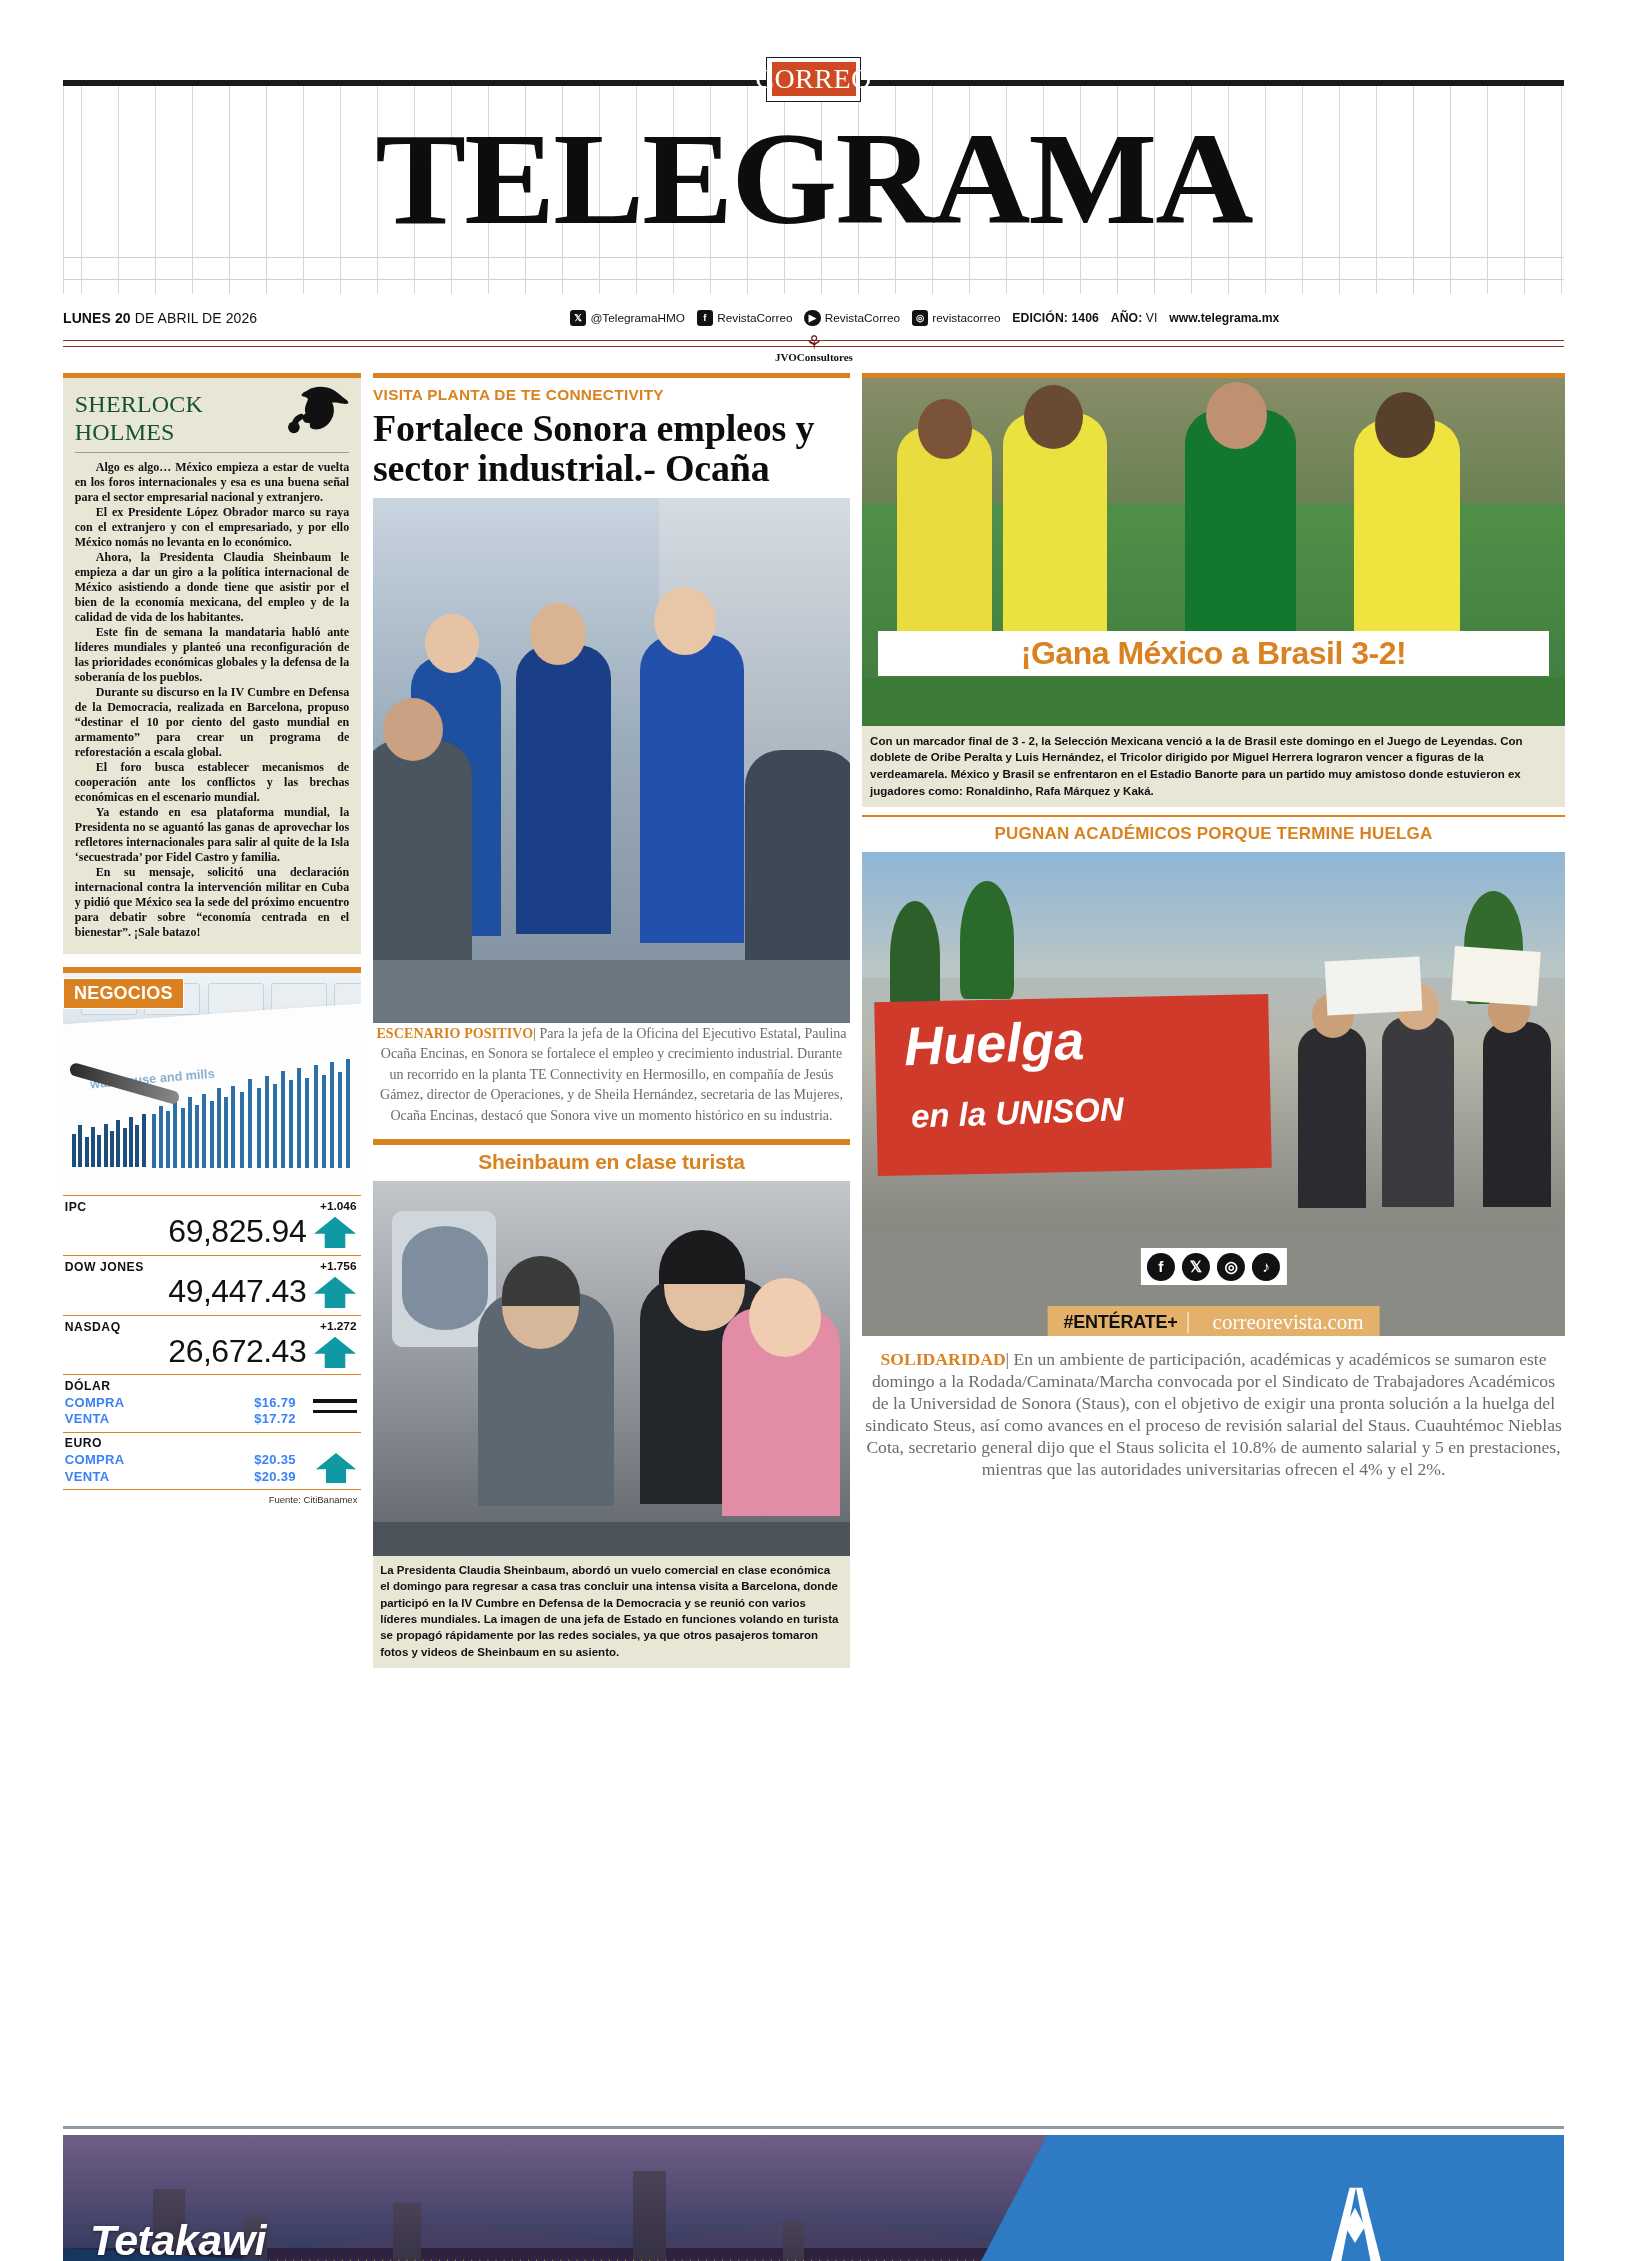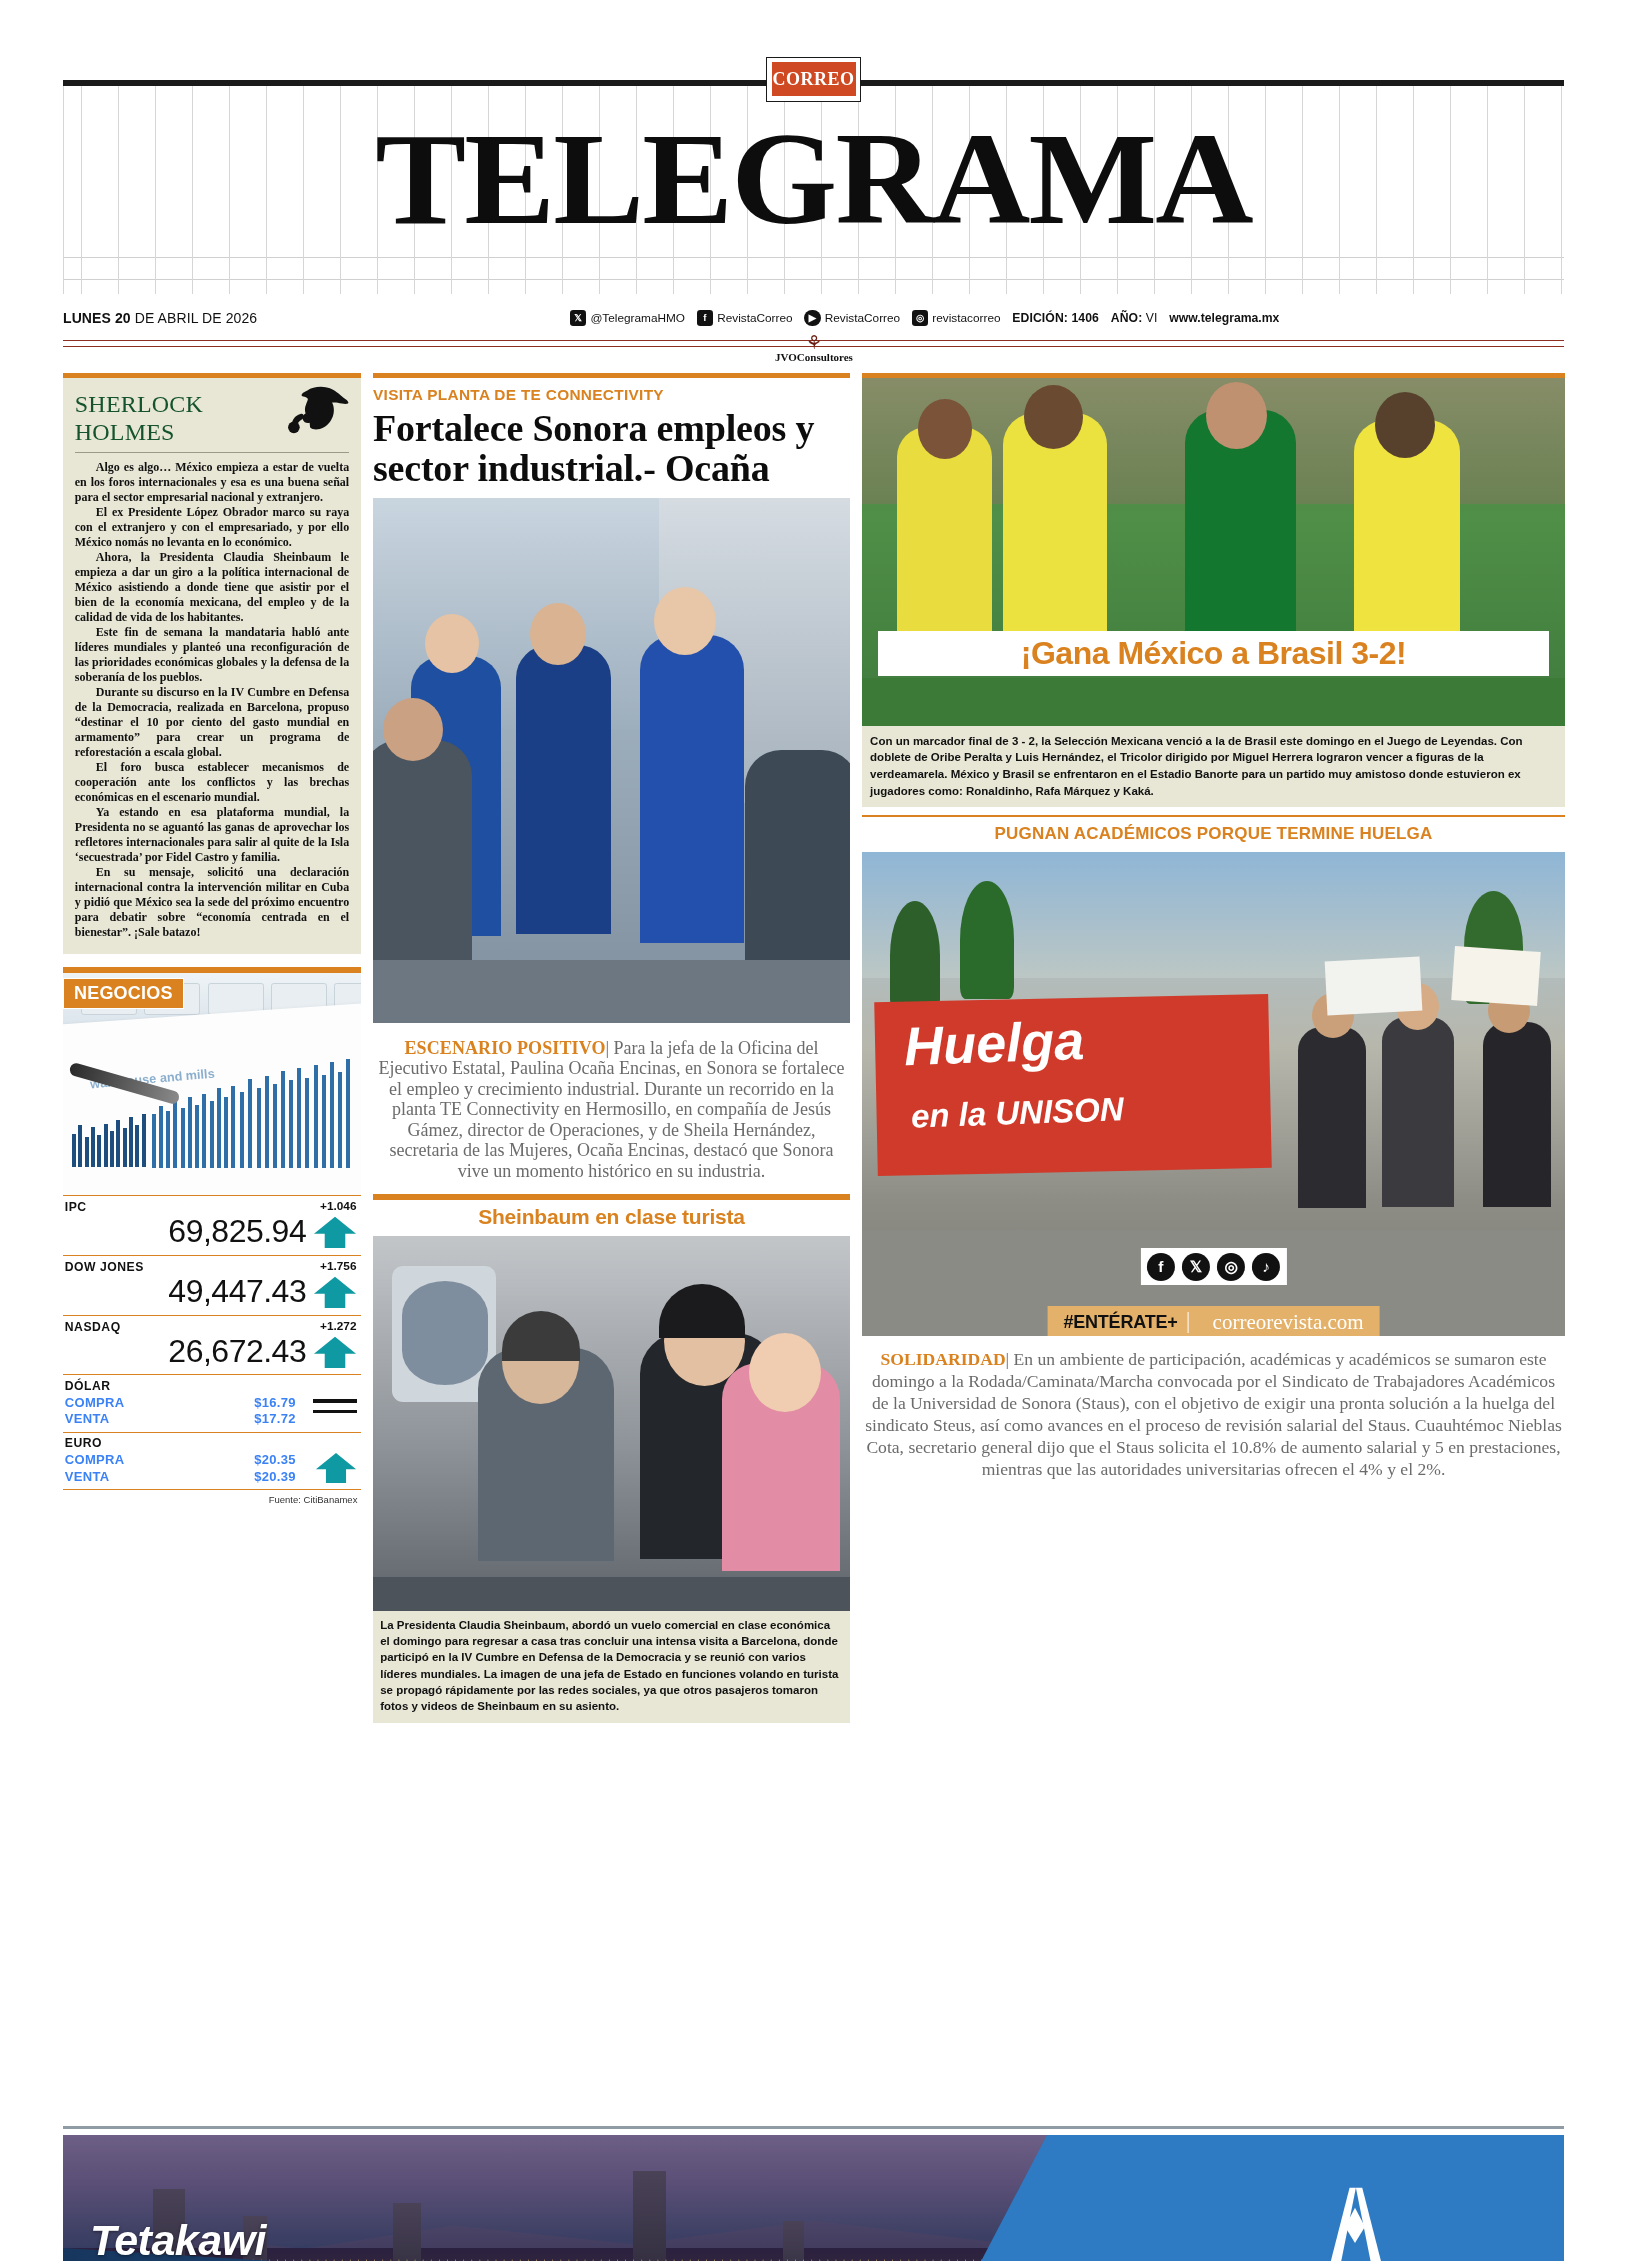--- a/index.html
+++ b/index.html
@@ -16,21 +16,21 @@
   .mh-grid{position:absolute;left:0;top:20.4px;width:1501px;height:213px;
     background-image:
       repeating-linear-gradient(to right, #d6d6d6 0 0.5px, transparent 0.5px 18.5px),
       repeating-linear-gradient(to bottom, #d0d0d0 0 0.5px, transparent 0.5px 22px);
     background-color:#ffffff;}
   .mh-rule{position:absolute;left:0;top:19px;width:1501px;height:6.3px;background:#1a1a1a;}
   .correo-box{position:absolute;left:703px;top:-4.5px;width:95px;height:45px;
     background:#ffffff;border:1.8px solid #1a1a1a;box-sizing:border-box;z-index:5;
     display:flex;align-items:center;justify-content:center;}
   .correo-inner{width:84px;height:34px;background:#cf4a22;display:flex;align-items:center;justify-content:center;}
-  .correo-txt{color:#fff;font-family:"Liberation Serif",serif;font-weight:bold;font-size:18px;letter-spacing:0.5px;}
+  .correo-txt{color:#fff;font-family:"Liberation Serif",serif;font-weight:normal;font-size:28px;letter-spacing:0.5px;}
   .tg-title{position:absolute;left:0;top:27px;width:1501px;text-align:center;
     font-family:"Liberation Serif",serif;font-weight:bold;font-size:131px;line-height:181px;
     letter-spacing:-1.8px;color:#0d0d0d;z-index:4;
     transform:scaleX(1.04);transform-origin:center;}
 
   
   .infobar{position:absolute;left:63px;top:303px;width:1501px;height:30px;display:flex;align-items:center;}
   .ib-date{font-family:"Liberation Sans",sans-serif;font-size:14px;color:#111;letter-spacing:0.1px;}
   .ib-date b{font-weight:bold;}
   .ib-right{position:absolute;left:507px;top:0;display:flex;align-items:center;gap:11.8px;height:30px;}
@@ -97,21 +97,21 @@
   .fx-line .amt{width:95px;text-align:right;}
   .fx-flat{position:absolute;right:4.5px;top:23.5px;width:44px;}
   .fx-flat div{height:3.6px;background:#111;margin-bottom:7.2px;}
   .fx-arw{position:absolute;right:3.6px;top:18px;width:42px;height:33px;}
   .mkt-src{border-top:1.8px solid #d9821f;text-align:right;font-size:9.5px;color:#333;padding:3.6px 3.6px 0 0;}
 
   
   .kicker{color:#d9821f;font-size:15.4px;font-weight:bold;letter-spacing:0.3px;margin:7.2px 0 4.5px 0;}
   .c2-head{font-family:"Liberation Serif",serif;font-weight:bold;font-size:38px;line-height:40px;color:#0d0d0d;letter-spacing:-0.2px;}
   .c2-photo{margin-top:10px;height:525px;position:relative;overflow:hidden;background:#8fa2b5;}
-  .c2-deck{margin-top:15px;font-family:"Liberation Serif",serif;font-size:18px;line-height:20.4px;color:#6b6b6b;text-align:center;}
+  .c2-deck{margin-top:1px;font-family:"Liberation Serif",serif;font-size:14px;line-height:20.4px;color:#6b6b6b;text-align:center;}
   .c2-deck b.dk{color:#d9821f;font-weight:bold;letter-spacing:0.1px;}
   .c2-deck .pipe{color:#6b6b6b;font-weight:normal;}
   .subbar{margin-top:12.7px;height:6.3px;background:#d9821f;}
   .subhead{font-size:21px;font-weight:bold;color:#d9821f;text-align:center;padding:5.4px 0 6.3px 0;letter-spacing:-0.2px;}
   .c2-photo2{height:375px;position:relative;overflow:hidden;background:#6d7b88;}
   .c2-cap{background:#e8e6d5;padding:6.3px 7.2px 8.1px 7.2px;font-size:11.5px;line-height:16.3px;font-weight:bold;color:#111;}
 
   
   .c3-photo{height:348px;position:relative;overflow:hidden;background:#3f7a3d;}
   .c3-banner{position:absolute;left:16.3px;bottom:50px;right:16.3px;background:#ffffff;padding:3.6px 0 4.5px 0;text-align:center;}

